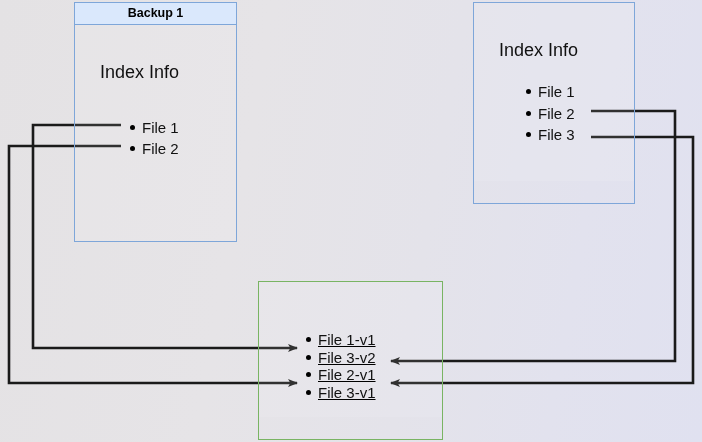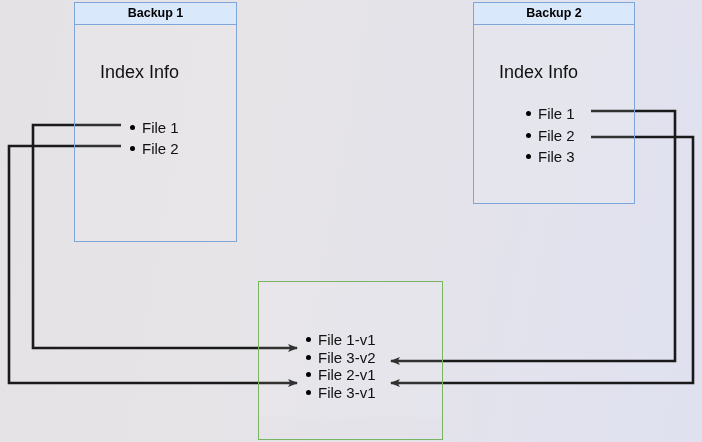--- a/index.html
+++ b/index.html
@@ -123,34 +123,33 @@
     <div class="node-body">
       <div class="index-label" style="left:25px; top:37px;">Index Info</div>
       <ul class="file-list fl-backup1" style="left:54px; top:92px;">
         <li>File 1</li>
         <li>File 2</li>
       </ul>
     </div>
   </div>
 
   <div class="node backup" style="left:473px; top:2px; width:162px; height:202px;">
-    <div class="node-title">Backup 2</div>
     <div class="node-body">
       <div class="index-label" style="left:25px; top:37px;">Index Info</div>
       <ul class="file-list fl-backup2" style="left:51px; top:78px;">
         <li>File 1</li>
         <li>File 2</li>
         <li>File 3</li>
       </ul>
     </div>
   </div>
 
   <div class="node dedup" style="left:258px; top:281px; width:185px; height:159px;">
     <div class="node-body">
-      <ul class="file-list fl-dedup" style="left:46px; top:49px;">
+      <ul class="file-list fl-dedup" style="left:46px; top:49px;text-decoration:underline;">
         <li>File 1-v1</li>
         <li>File 3-v2</li>
         <li>File 2-v1</li>
         <li>File 3-v1</li>
       </ul>
     </div>
   </div>
 
 </div>
 

